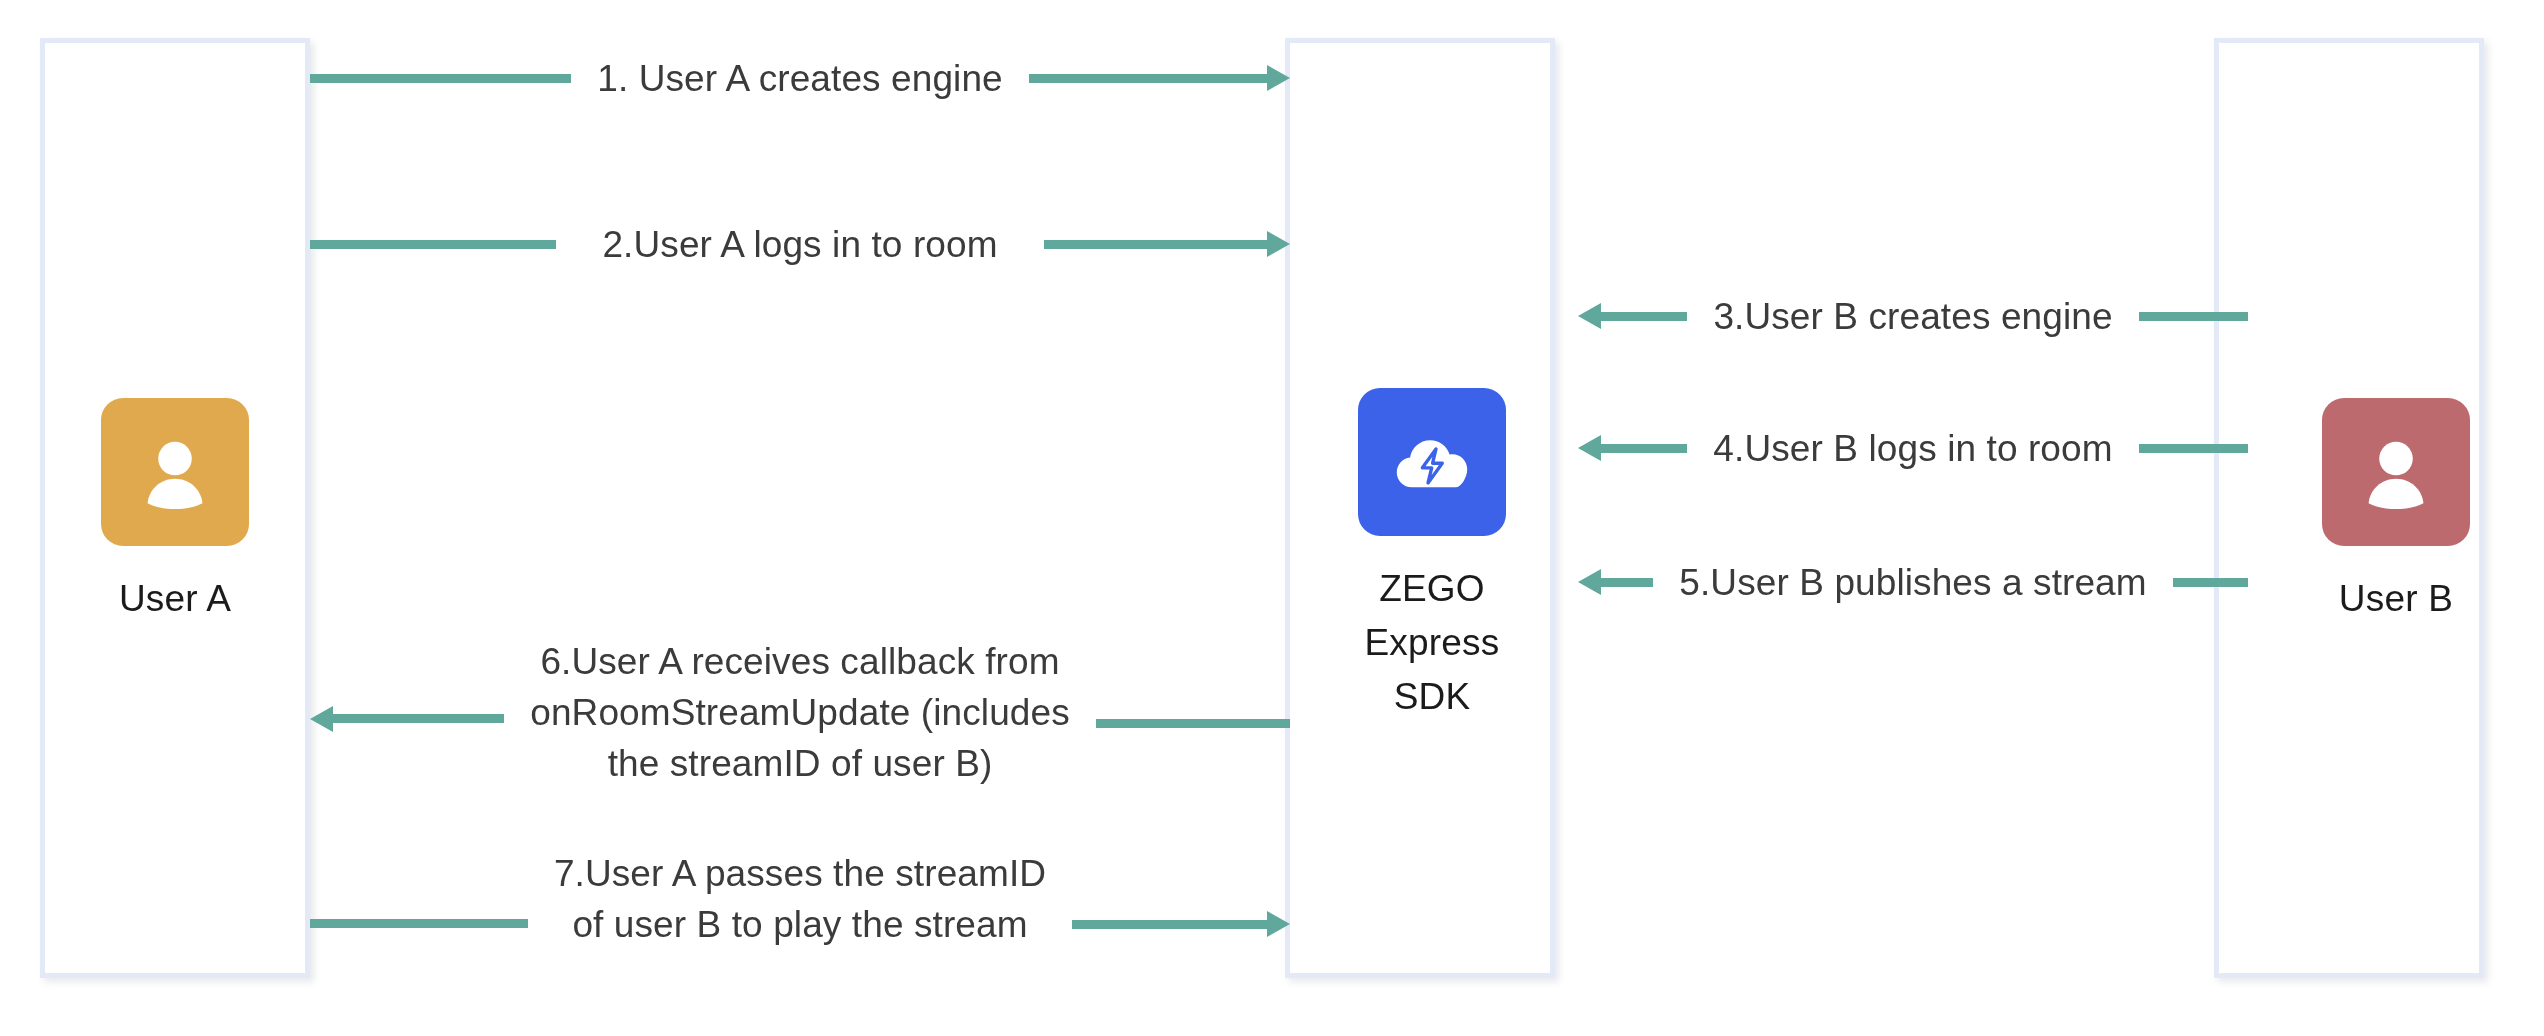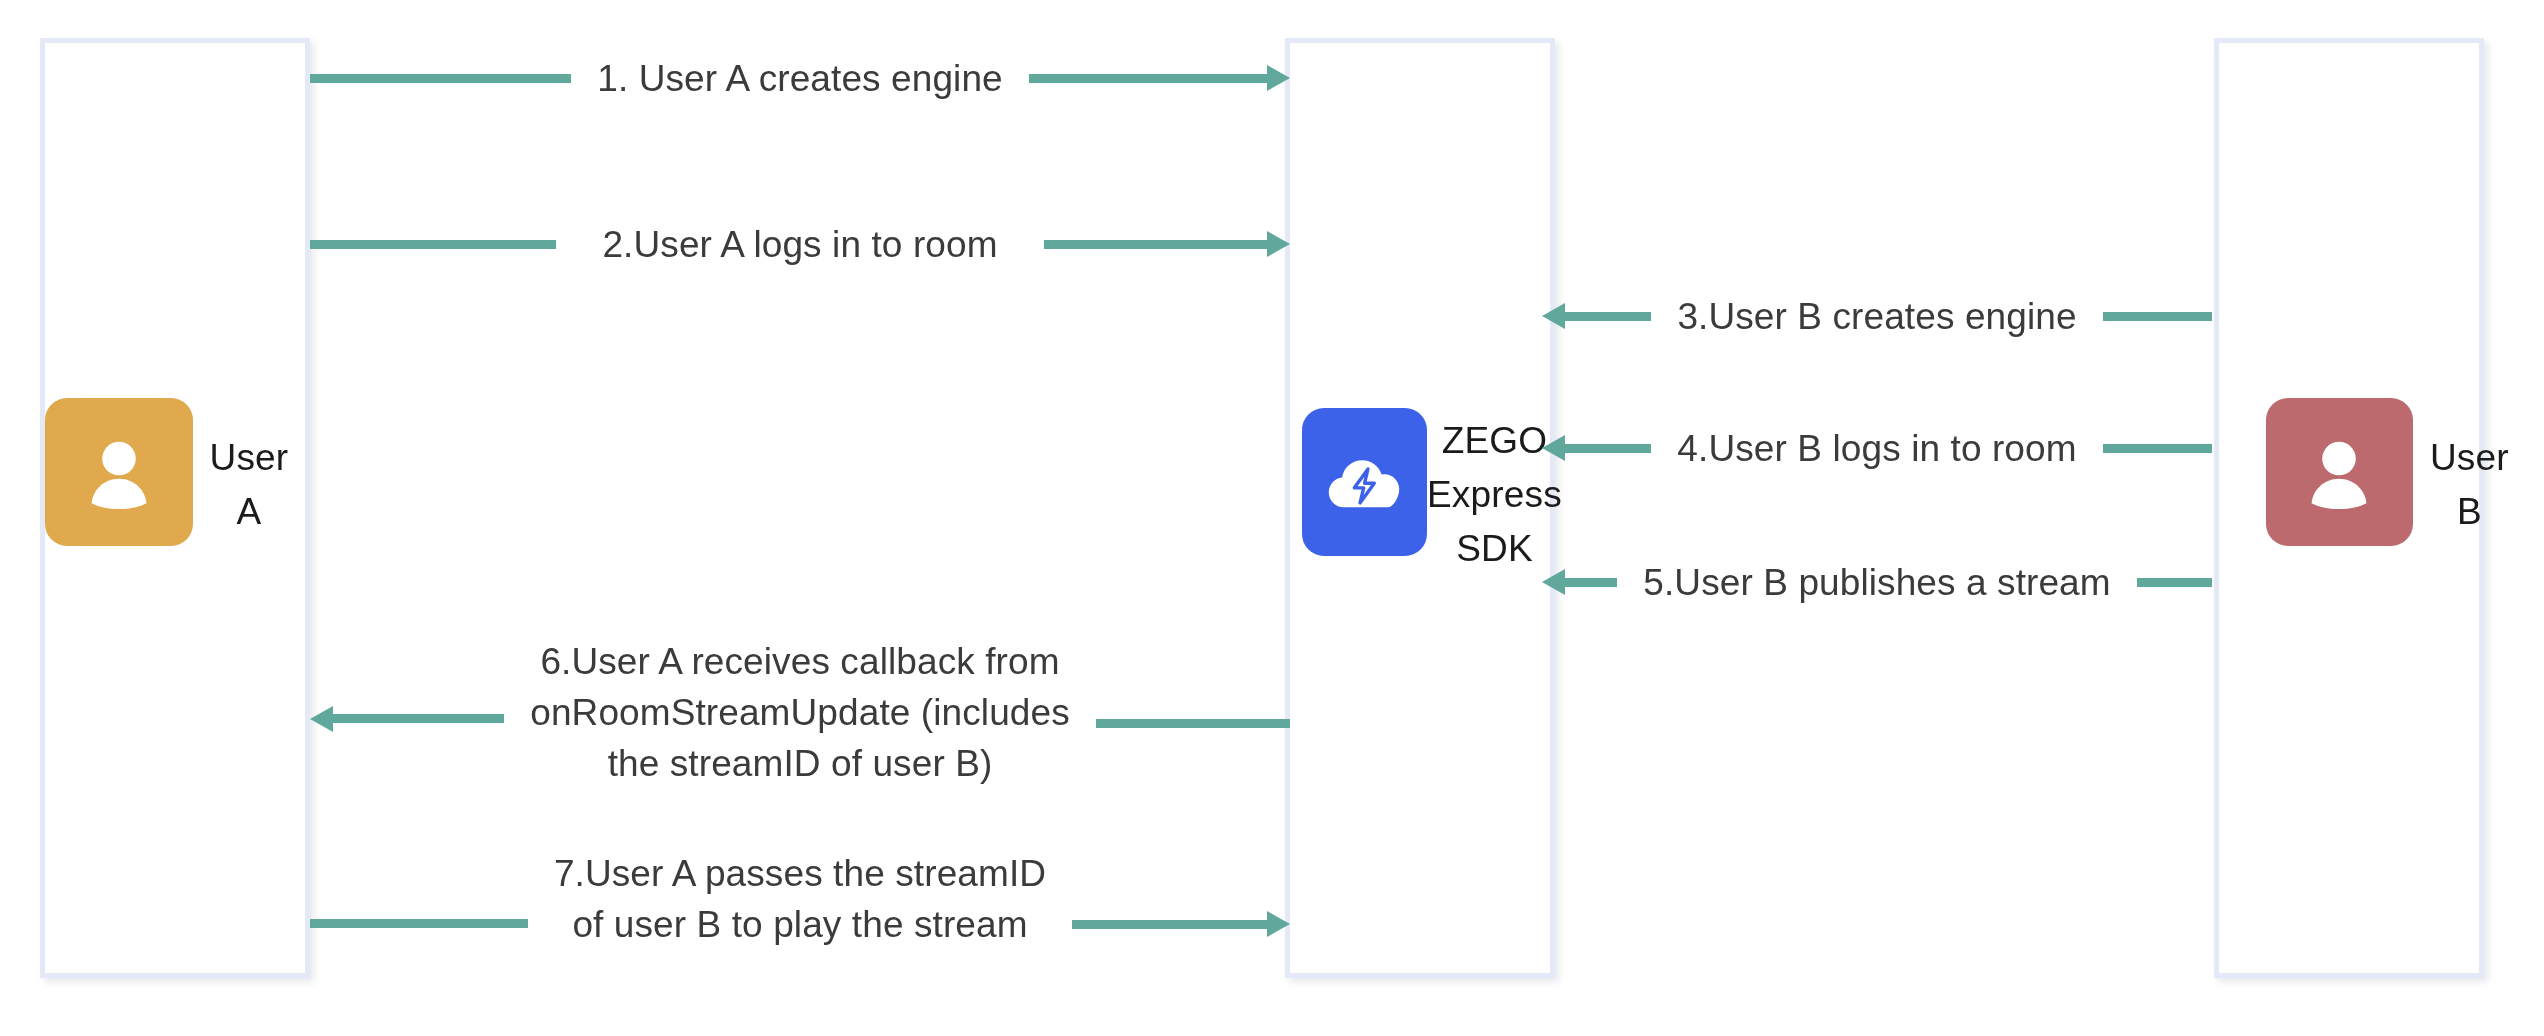--- a/index.html
+++ b/index.html
@@ -32,21 +32,21 @@
   #col-user-a   { left: 40px;   width: 270px; }
   #col-sdk      { left: 1285px; width: 270px; }
   #col-user-b   { left: 2214px; width: 270px; }
 
   
   .node {
     position: absolute;
     left: 0;
     width: 100%;
     display: flex;
-    flex-direction: row;
+    flex-direction: column;
     align-items: center;
   }
   .avatar {
     width: 148px;
     height: 148px;
     border-radius: 22px;
     display: flex;
     align-items: center;
     justify-content: center;
   }
@@ -135,21 +135,21 @@
     position: absolute;
     left: 0; top: 50%;
     margin-top: -13px;
     width: 0; height: 0;
     border-top: 13px solid transparent;
     border-bottom: 13px solid transparent;
     border-right: 23px solid #60a79c;
   }
 
   .row-left  { left: 310px;  width: 980px; }
-  .row-right { left: 1542px; width: 670px; align-items: center; }
+  .row-right { left: 1578px; width: 670px; align-items: center; }
 </style>
 </head>
 <body>
 
 <div id="canvas">
 
   <div class="column" id="col-user-a">
     <div class="node" id="node-user-a">
       <div class="avatar" style="background:#e0a94e">
         <svg width="86" height="86" viewBox="0 0 64 64" aria-hidden="true">

